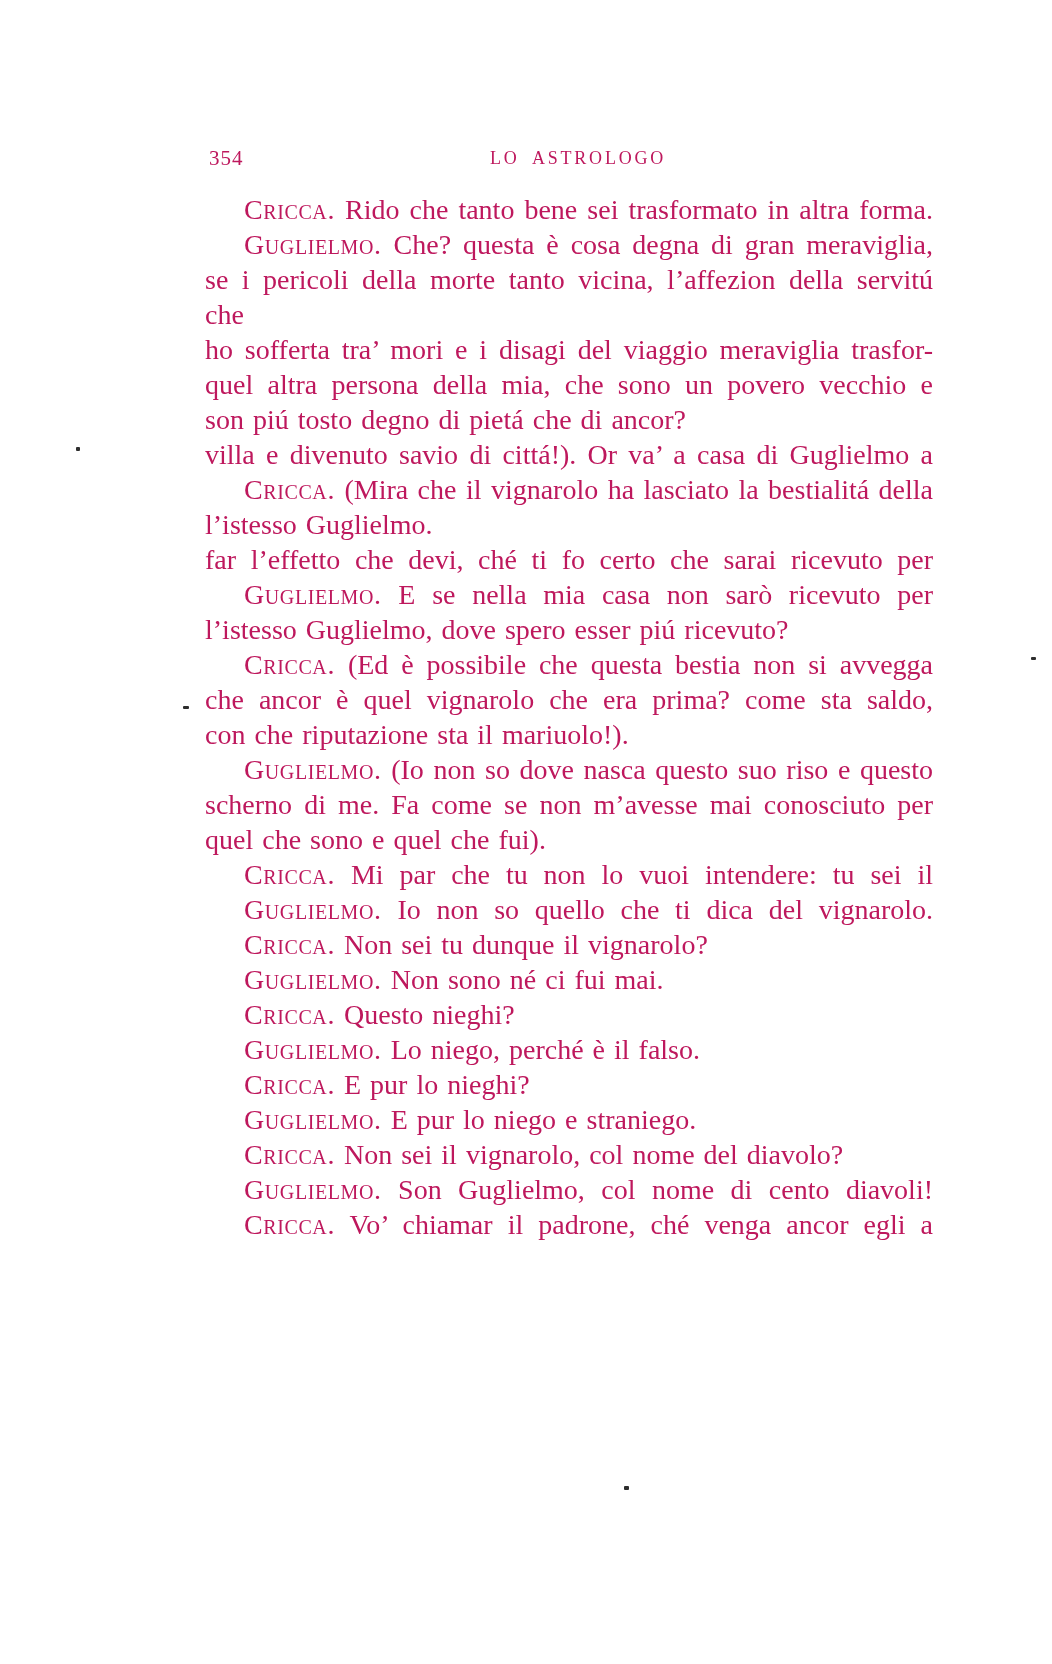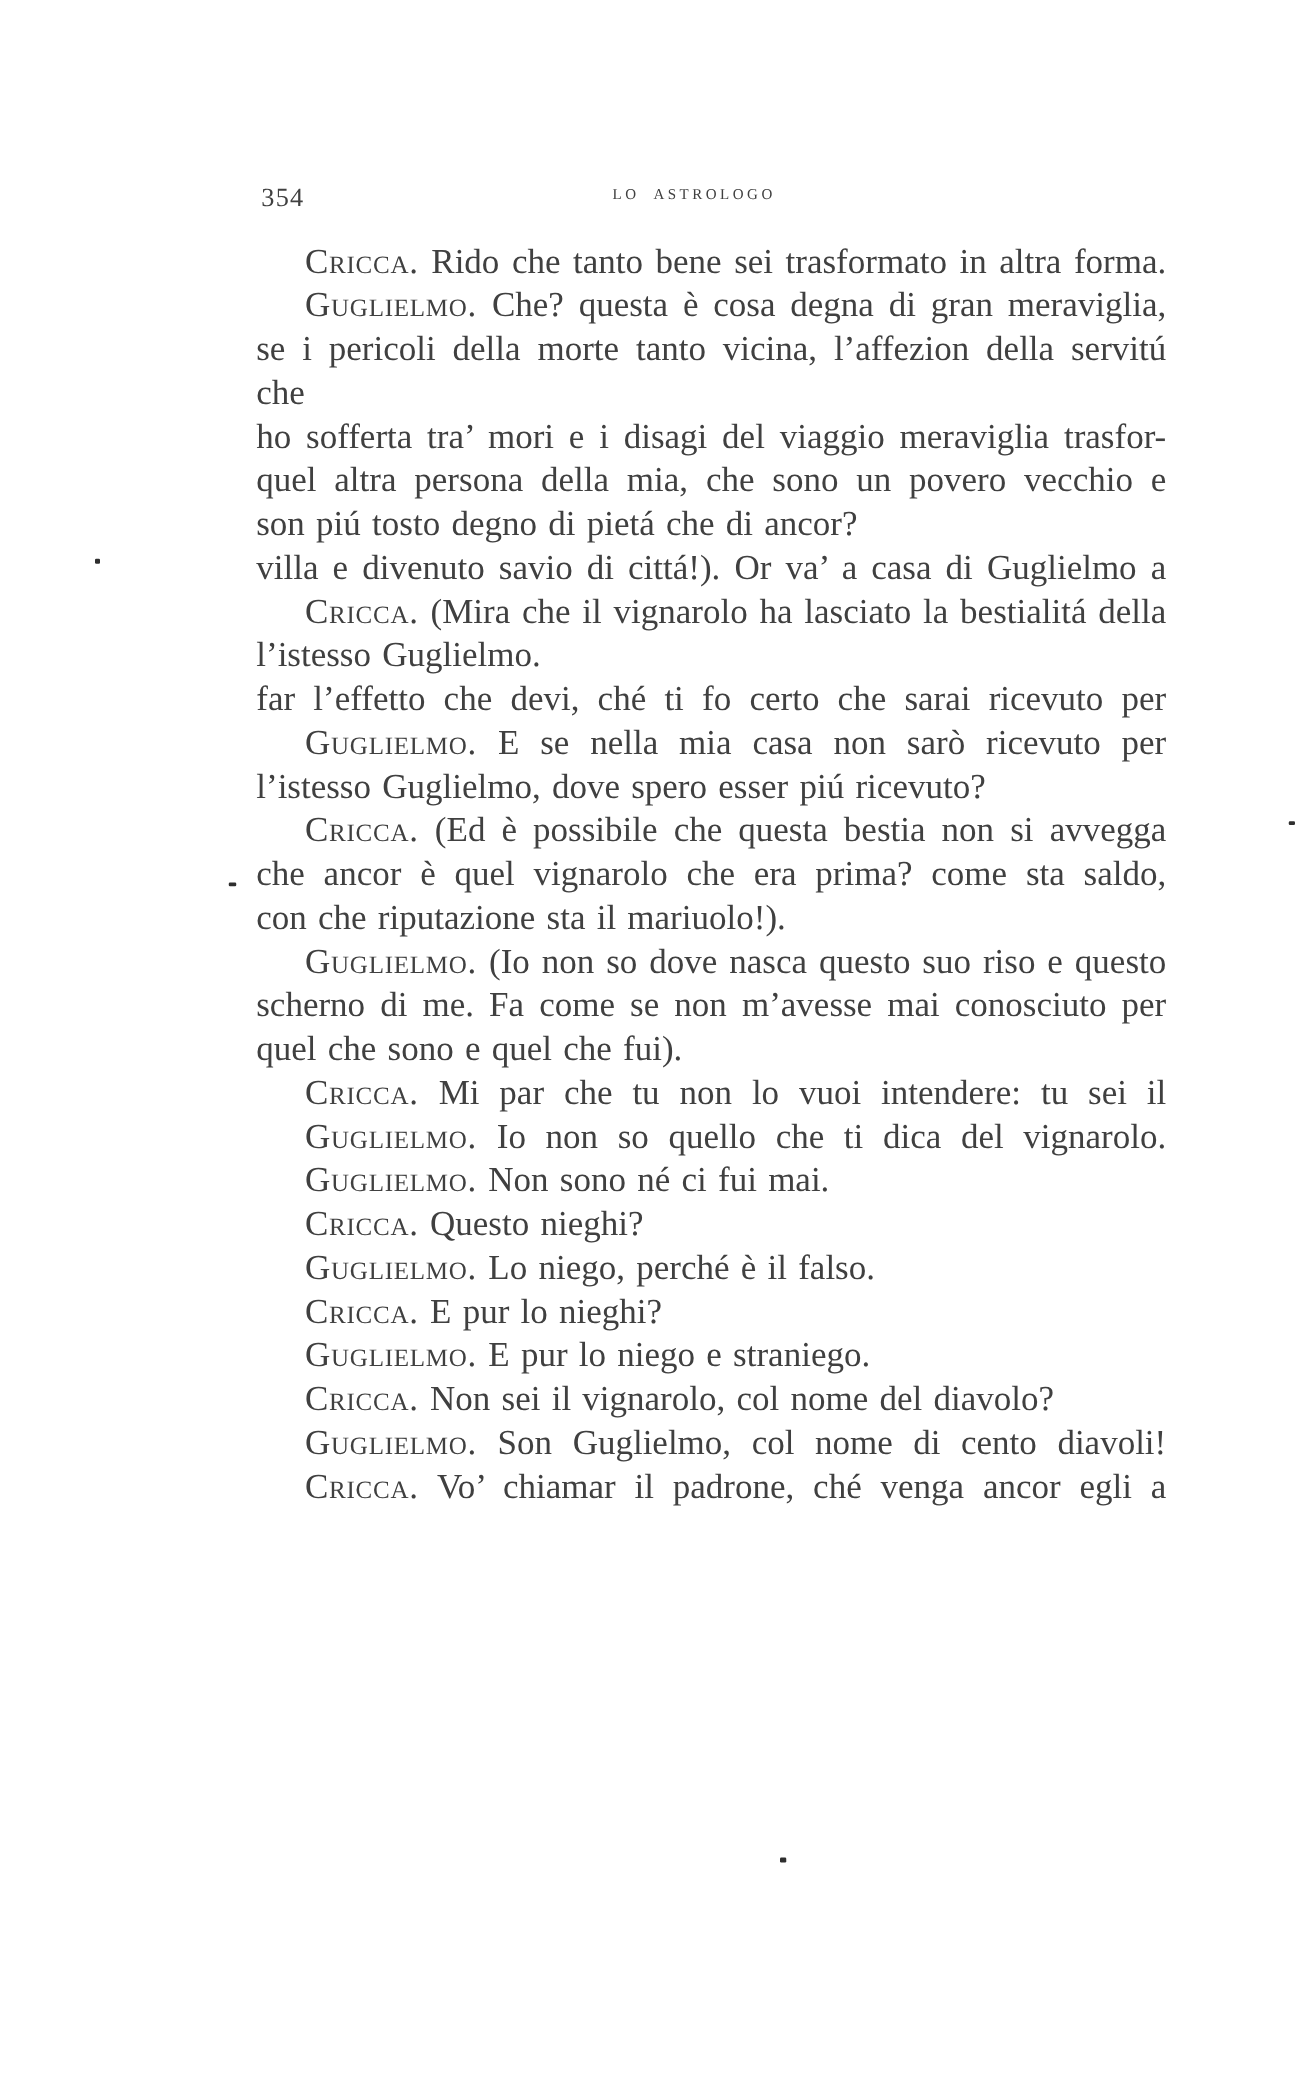--- a/index.html
+++ b/index.html
@@ -6,21 +6,21 @@
     margin: 0;
     padding: 0;
     background: #e8e8e8;
   }
   .page {
     position: relative;
     width: 1052px;
     height: 1664px;
     margin: 0 auto;
     background: #ffffff;
-    color: #404040;
+    color: #be185d;
     font-family: "Liberation Serif", "DejaVu Serif", serif;
     overflow: hidden;
   }
   .header {
     position: absolute;
     top: 144px;
     left: 205px;
     width: 728px;
     height: 30px;
   }
@@ -28,21 +28,21 @@
     position: absolute;
     left: 4px;
     top: 2px;
     font-size: 21px;
     letter-spacing: 1px;
   }
   .running-title {
     position: absolute;
     left: 285px;
     top: 4px;
-    font-size: 12px;
+    font-size: 18px;
     letter-spacing: 2.8px;
     word-spacing: 6px;
     font-family: Liberation Serif, serif;
   }
   .text-block {
     position: absolute;
     top: 192px;
     left: 205px;
     width: 728px;
   }
@@ -96,20 +96,21 @@
       <div class="line indent justify"><span class="speaker">Guglielmo.</span> E se nella mia casa non sarò ricevuto per</div>
       <div class="line">l’istesso Guglielmo, dove spero esser piú ricevuto?</div>
       <div class="line indent justify"><span class="speaker">Cricca.</span> (Ed è possibile che questa bestia non si avvegga</div>
       <div class="line justify">che ancor è quel vignarolo che era prima? come sta saldo,</div>
       <div class="line">con che riputazione sta il mariuolo!).</div>
       <div class="line indent justify"><span class="speaker">Guglielmo.</span> (Io non so dove nasca questo suo riso e questo</div>
       <div class="line justify">scherno di me. Fa come se non m’avesse mai conosciuto per</div>
       <div class="line">quel che sono e quel che fui).</div>
       <div class="line indent justify"><span class="speaker">Cricca.</span> Mi par che tu non lo vuoi intendere: tu sei il</div>
       <div class="line indent justify"><span class="speaker">Guglielmo.</span> Io non so quello che ti dica del vignarolo.</div>
+      <div class="line indent"><span class="speaker">Cricca.</span> Non sei tu dunque il vignarolo?</div>
       <div class="line indent"><span class="speaker">Guglielmo.</span> Non sono né ci fui mai.</div>
       <div class="line indent"><span class="speaker">Cricca.</span> Questo nieghi?</div>
       <div class="line indent"><span class="speaker">Guglielmo.</span> Lo niego, perché è il falso.</div>
       <div class="line indent"><span class="speaker">Cricca.</span> E pur lo nieghi?</div>
       <div class="line indent"><span class="speaker">Guglielmo.</span> E pur lo niego e straniego.</div>
       <div class="line indent"><span class="speaker">Cricca.</span> Non sei il vignarolo, col nome del diavolo?</div>
       <div class="line indent justify"><span class="speaker">Guglielmo.</span> Son Guglielmo, col nome di cento diavoli!</div>
       <div class="line indent justify"><span class="speaker">Cricca.</span> Vo’ chiamar il padrone, ché venga ancor egli a</div>
     </div>
 

